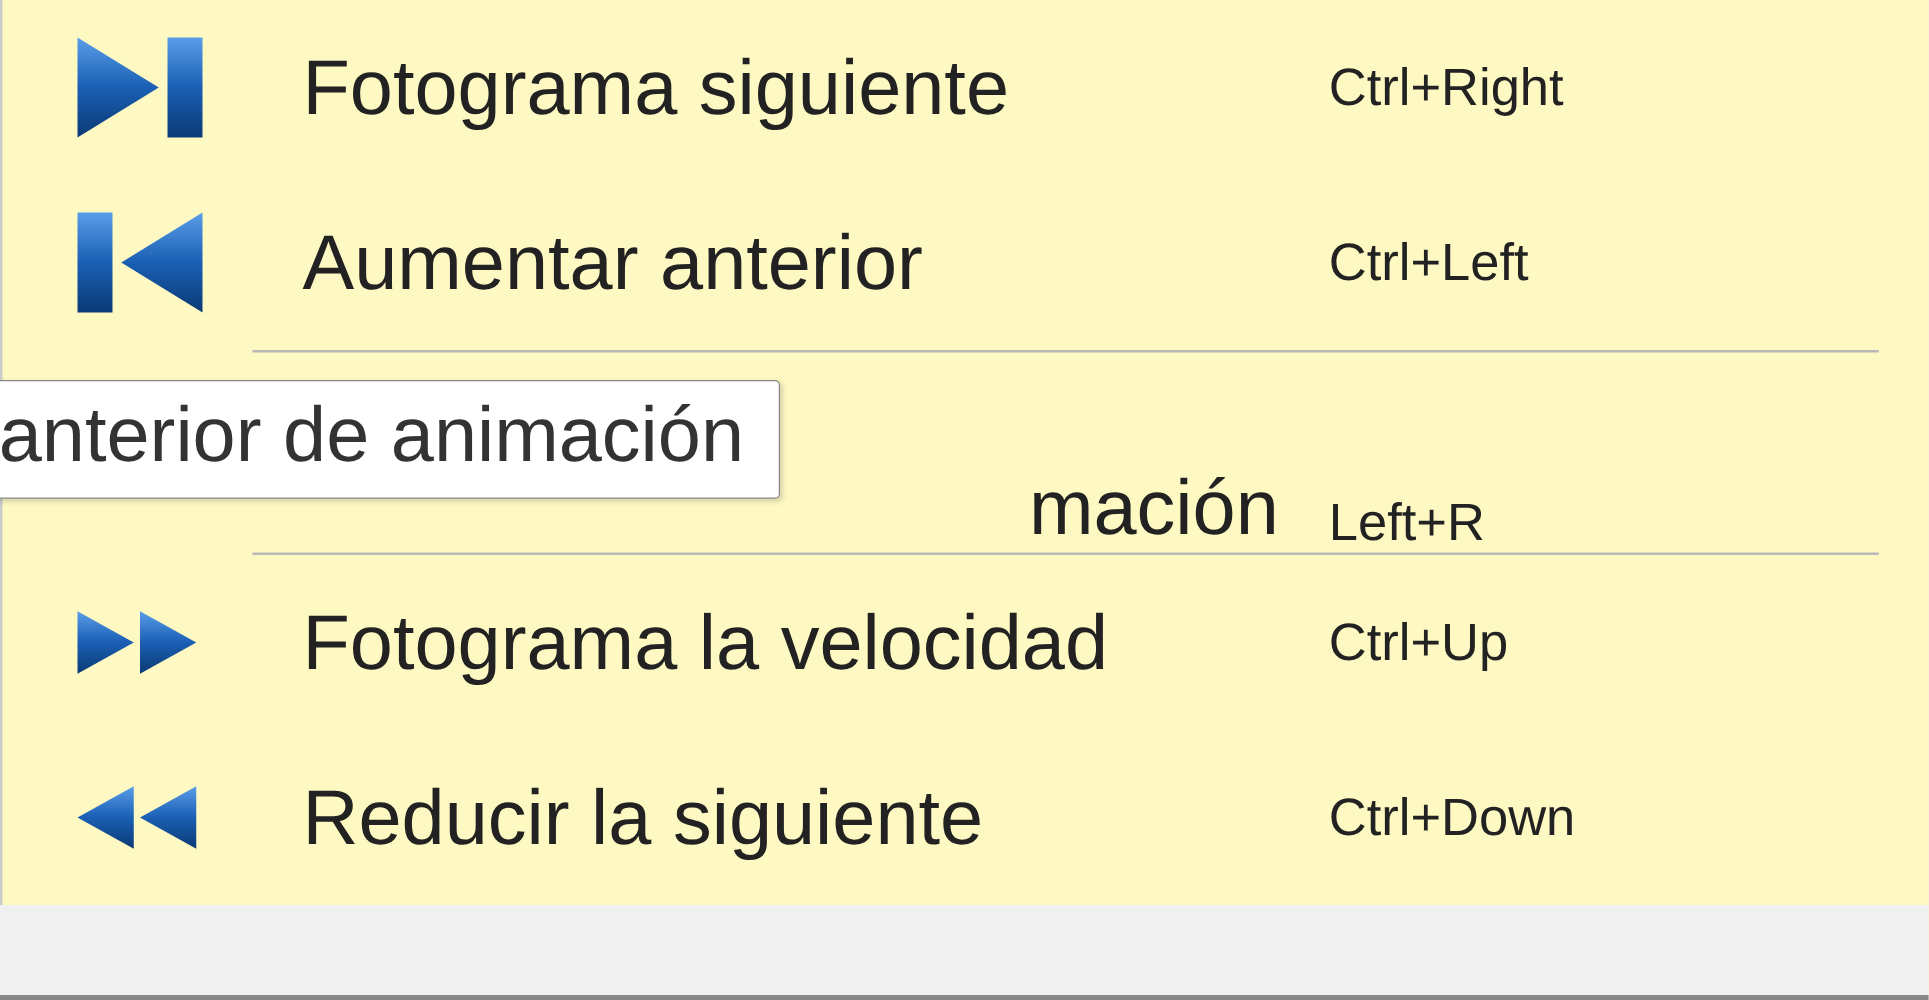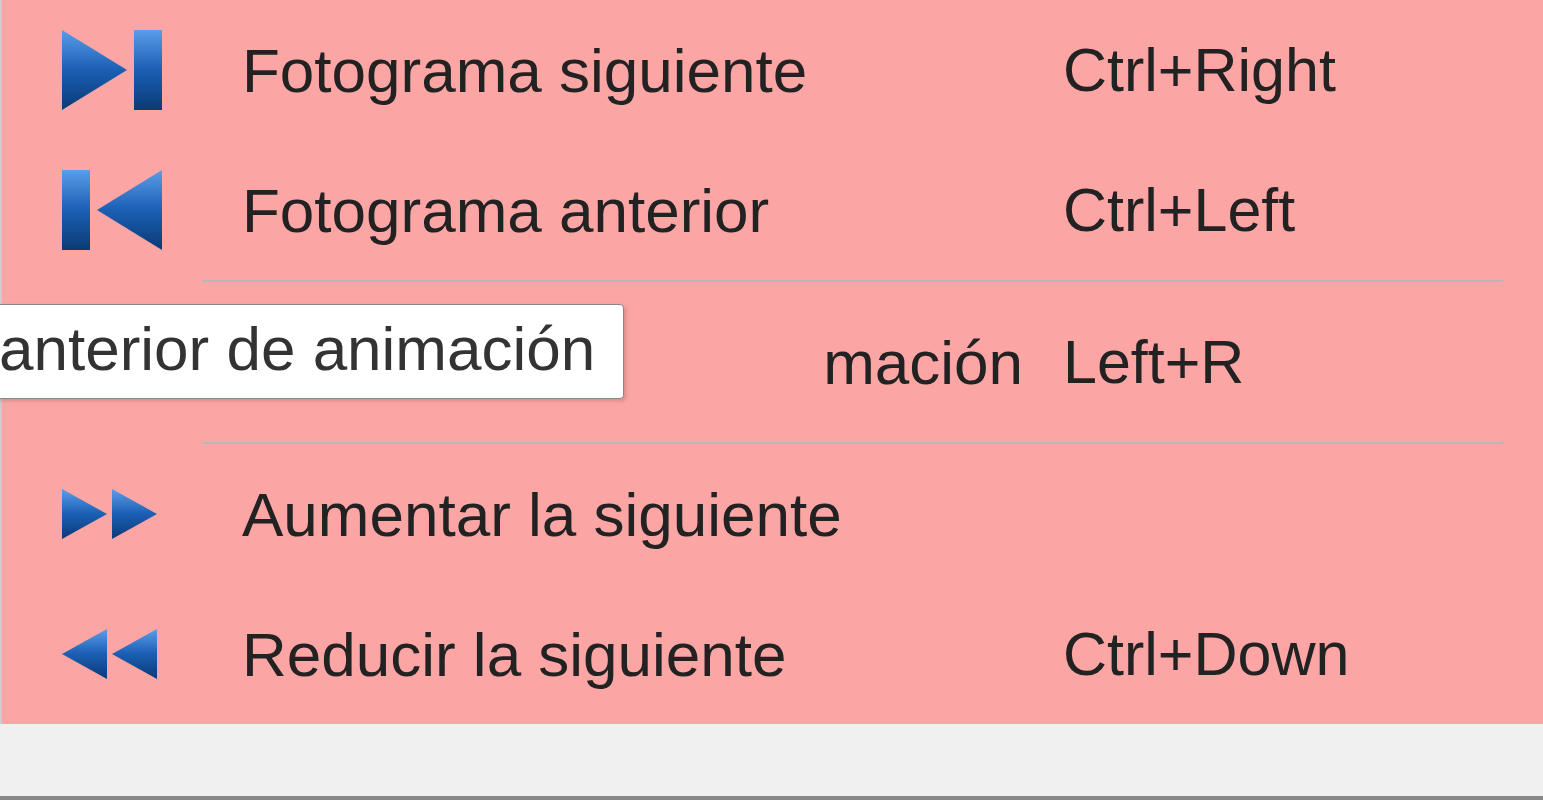--- a/index.html
+++ b/index.html
@@ -9,21 +9,21 @@
       width: 1543px;
       height: 800px;
       position: relative;
       overflow: hidden;
     }
     .menu {
       position: absolute;
       left: 0;
       top: 0;
       width: 1543px;
-      background: #fca5a5;
+      background: #fef9c3;
       border-left: 2px solid #cccccc;
     }
     .menu-item {
       display: flex;
       align-items: center;
       height: 140px;
       padding: 0 60px 0 20px;
     }
     .icon-cell {
       width: 180px;
@@ -33,21 +33,21 @@
       flex-shrink: 0;
     }
     .label-cell {
       flex: 1;
       font-size: 62px;
       color: #222;
       padding-left: 40px;
     }
     .shortcut-cell {
       width: 420px;
-      font-size: 61px;
+      font-size: 42px;
       color: #222;
       text-align: left;
     }
     .separator {
       height: 2px;
       background: #b8b8b8;
       margin-left: 200px;
       margin-right: 40px;
     }
     .tooltip {
@@ -96,42 +96,43 @@
     <div class="shortcut-cell">Ctrl+Right</div>
   </div>
 
   <div class="menu-item">
     <div class="icon-cell">
       <svg width="120" height="90" viewBox="0 0 120 90">
         <rect x="10" y="5" width="28" height="80" fill="url(#gblue)"></rect>
         <polygon points="110,5 45,45 110,85" fill="url(#gblue)"></polygon>
       </svg>
     </div>
-    <div class="label-cell">Fotograma anterior</div>
+    <div class="label-cell">Aumentar anterior</div>
     <div class="shortcut-cell">Ctrl+Left</div>
   </div>
 
   <div class="separator"></div>
 
-  <div class="menu-item" style="height:160px;">
+  <div class="menu-item" style="height:160px;align-items:flex-end;">
     <div class="icon-cell"></div>
     <div class="label-cell" style="text-align:right; padding-right:40px;">mación</div>
     <div class="shortcut-cell">Left+R</div>
   </div>
 
   <div class="separator"></div>
 
   <div class="menu-item">
     <div class="icon-cell">
       <svg width="110" height="60" viewBox="0 0 110 60">
         <polygon points="5,5 50,30 5,55" fill="url(#gblue)"></polygon>
         <polygon points="55,5 100,30 55,55" fill="url(#gblue)"></polygon>
       </svg>
     </div>
-    <div class="label-cell">Aumentar la siguiente</div>
+    <div class="label-cell">Fotograma la velocidad</div>
+    <div class="shortcut-cell">Ctrl+Up</div>
   </div>
 
   <div class="menu-item">
     <div class="icon-cell">
       <svg width="110" height="60" viewBox="0 0 110 60">
         <polygon points="50,5 5,30 50,55" fill="url(#gblue)"></polygon>
         <polygon points="100,5 55,30 100,55" fill="url(#gblue)"></polygon>
       </svg>
     </div>
     <div class="label-cell">Reducir la siguiente</div>

